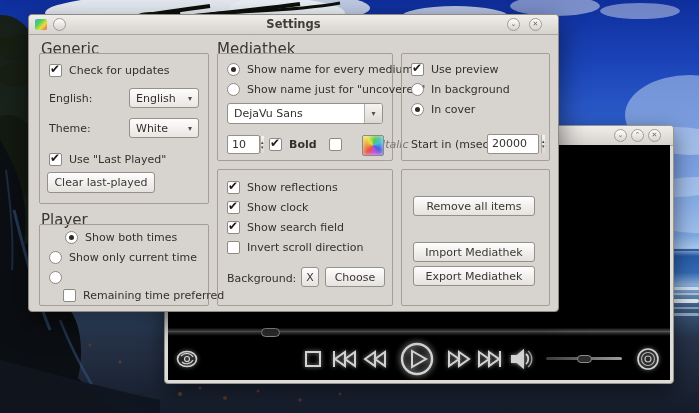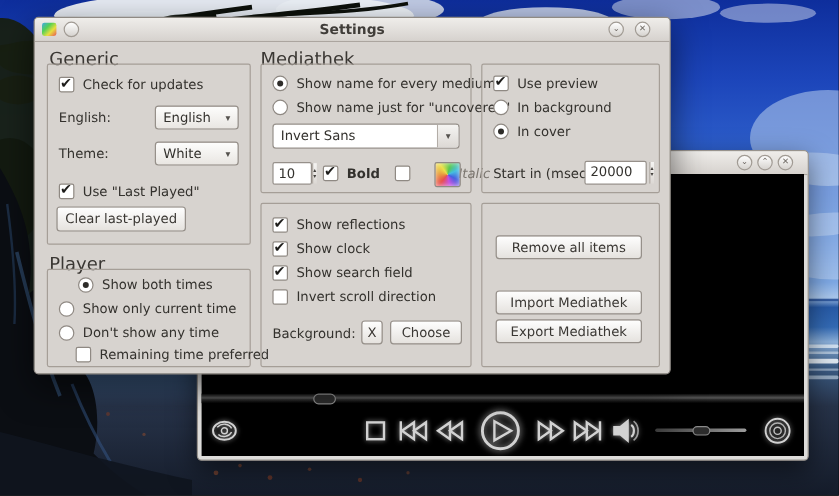--- a/index.html
+++ b/index.html
@@ -253,40 +253,39 @@
     <div class="row" style="left:36px;top:216px;">
       <span class="rb sel"></span>
       <span class="lbl">Show both times</span>
     </div>
     <div class="row" style="left:20px;top:236px;">
       <span class="rb"></span>
       <span class="lbl">Show only current time</span>
     </div>
     <div class="row" style="left:20px;top:256px;">
       <span class="rb"></span>
-      <span class="lbl">Don't show any time</span>
     </div>
     <div class="row" style="left:20px;top:274px;padding-left:14px;">
       <span class="cb"></span>
       <span class="lbl">Remaining time preferred</span>
     </div>
 
     <div class="glabel" style="left:188px;top:25px;">Mediathek</div>
 
     <div class="gbox" style="left:188px;top:38px;width:174px;height:106px;"></div>
     <div class="row" style="left:198px;top:48px;">
       <span class="rb sel"></span>
       <span class="lbl">Show name for every medium</span>
     </div>
     <div class="row" style="left:198px;top:68px;">
       <span class="rb"></span>
       <span class="lbl">Show name just for "uncovered"</span>
     </div>
     <div class="combo white" style="left:198px;top:88px;width:156px;height:21px;">
-      <span class="val">Invert Sans</span>
+      <span class="val">DejaVu Sans</span>
       <span class="arrbox">
           <span class="arr">▾</span>
         </span>
     </div>
     <div class="spin" style="left:198px;top:120px;width:33px;height:19px;">
       <span class="val">10</span>
       <span class="btns">
           <i>▴</i>
           <i>▾</i>
         </span>

